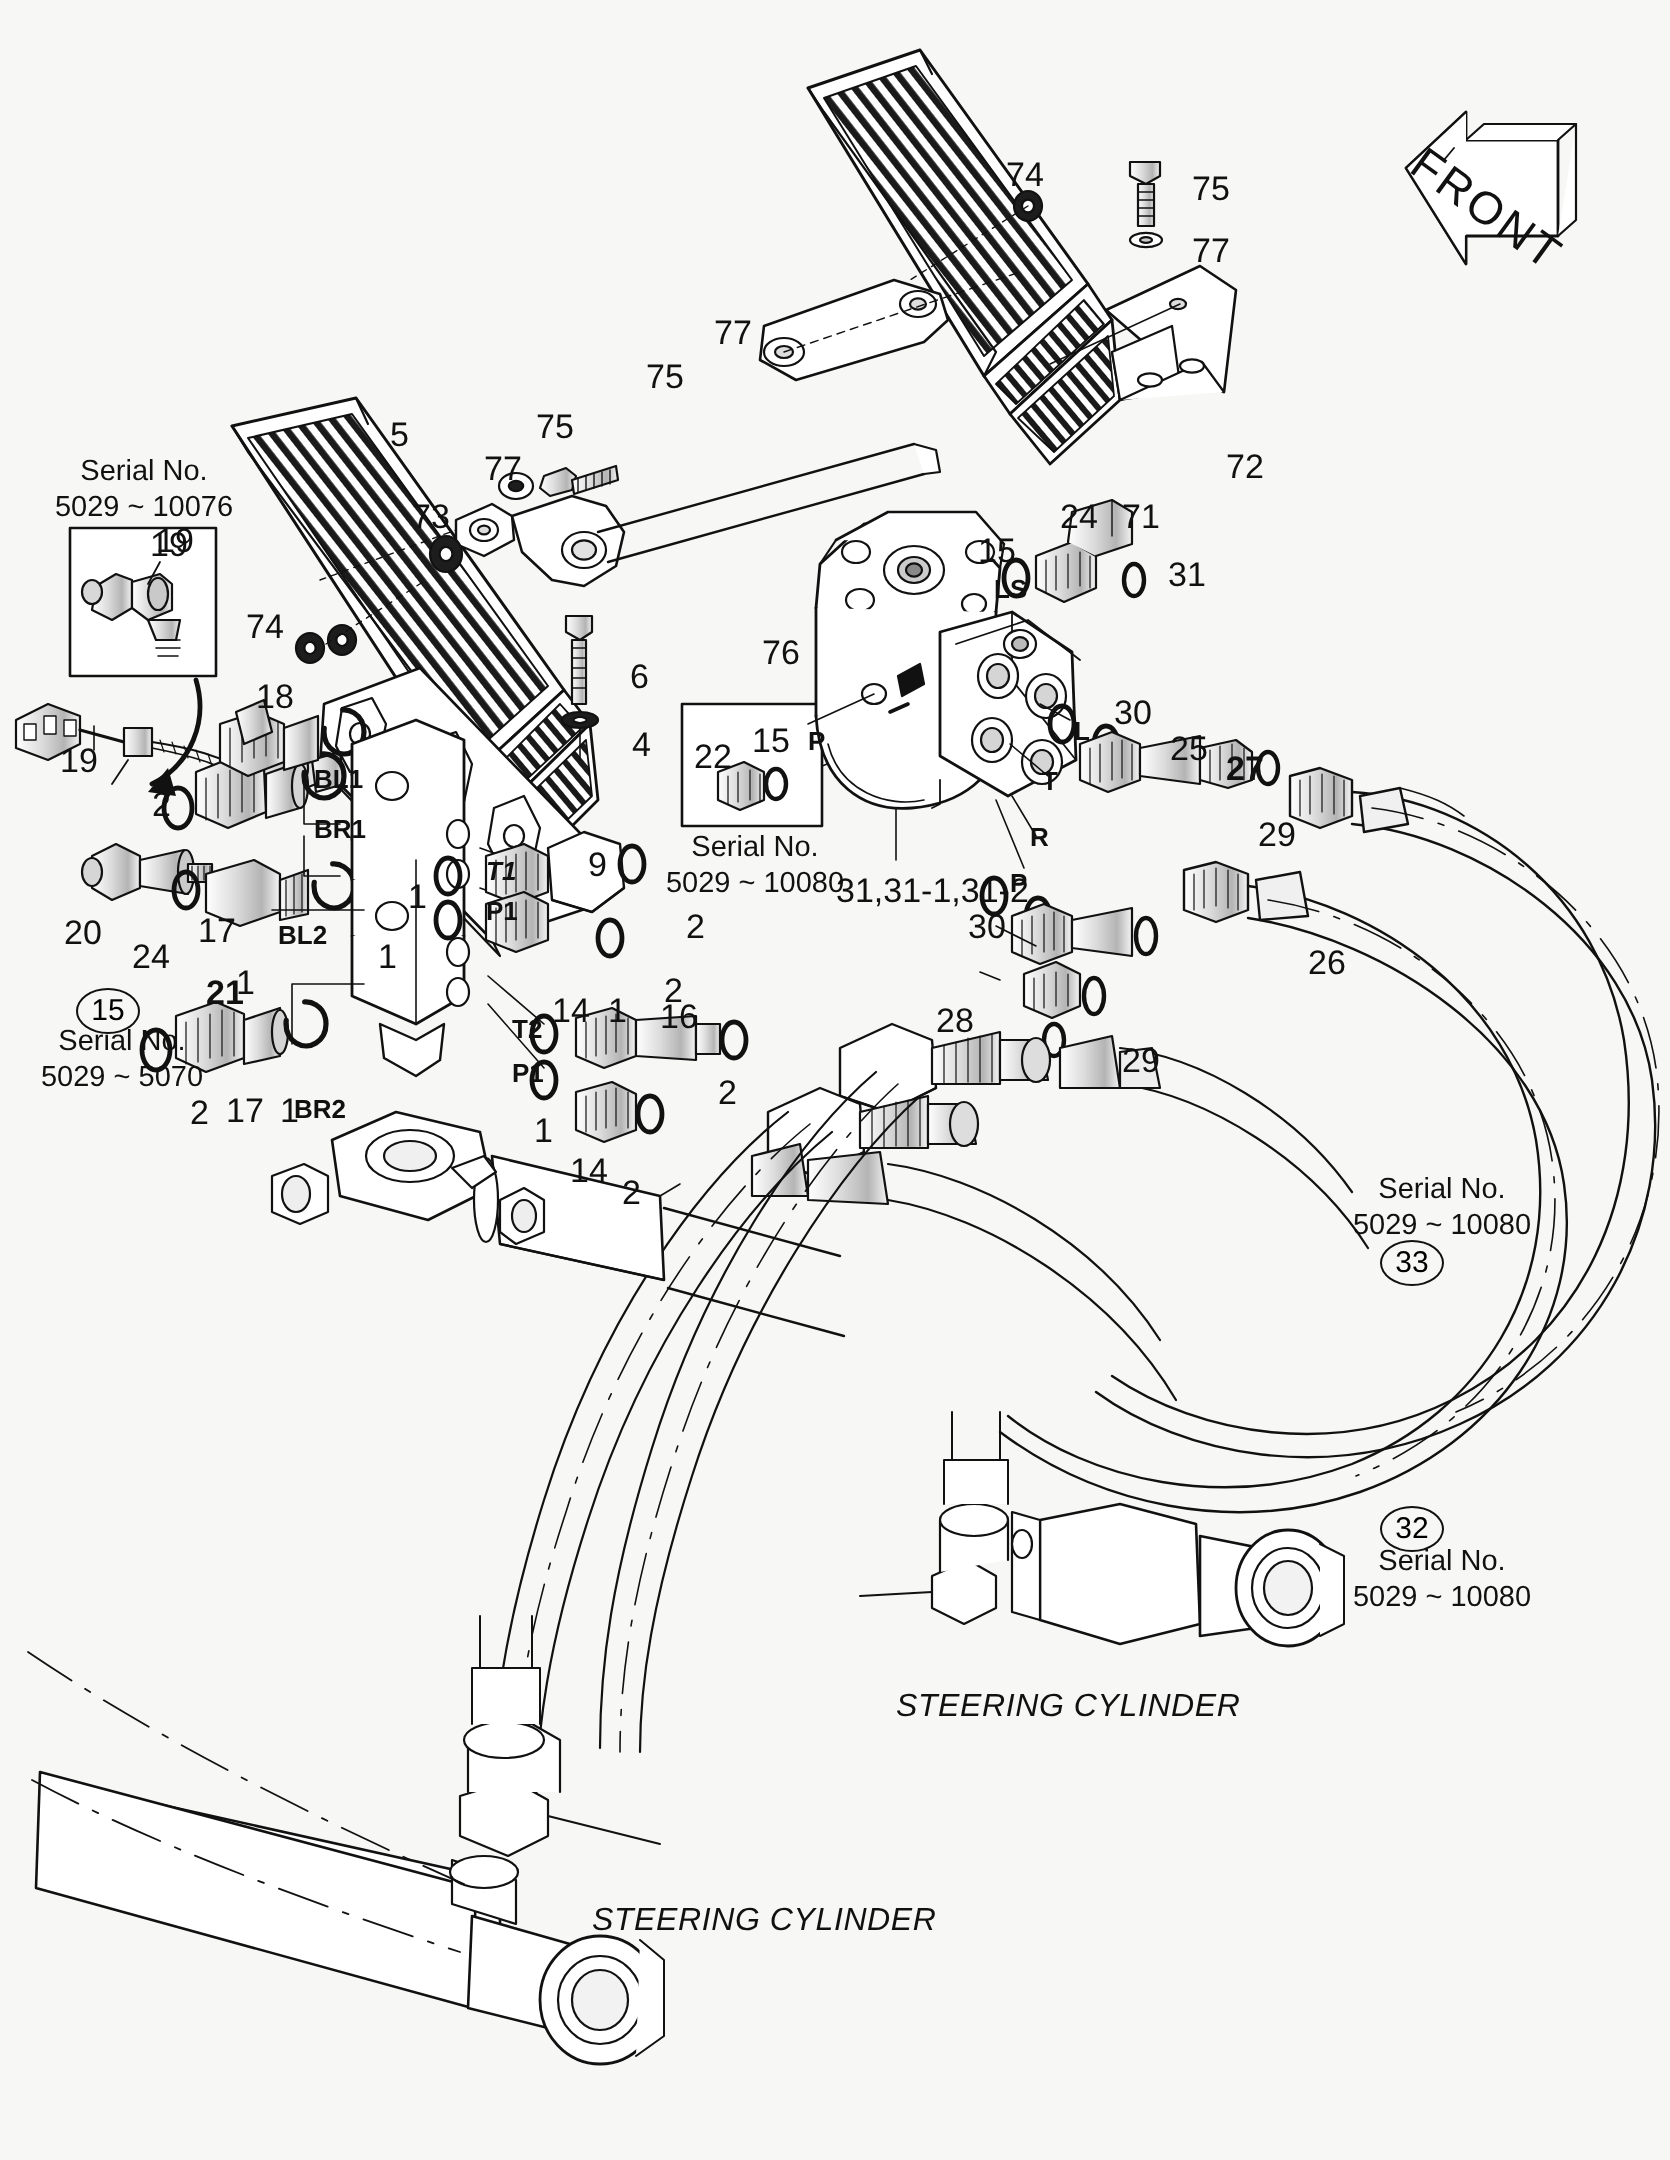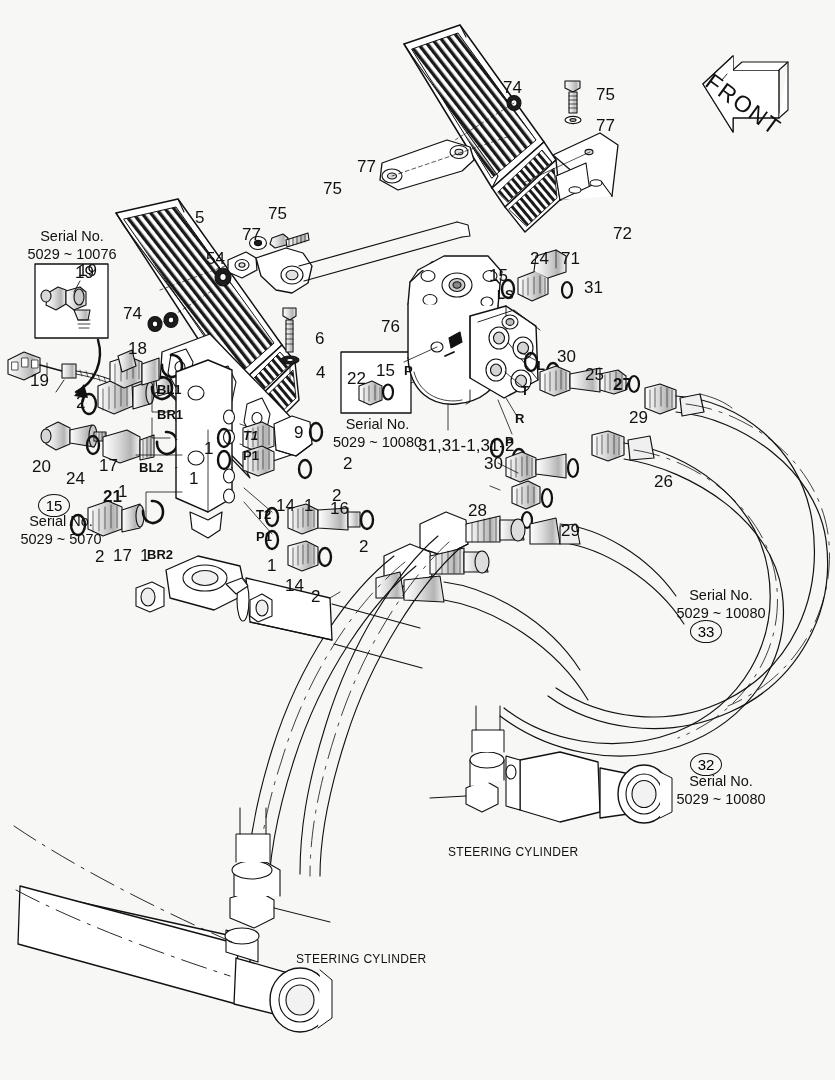--- a/index.html
+++ b/index.html
@@ -4,21 +4,21 @@
 <title>Parts Diagram</title>
 <style>
   html,body{margin:0;padding:0;background:#f7f7f5;}
   body{width:835px;height:1080px;font-family:"Liberation Sans",sans-serif;overflow:hidden;}
   #stage{position:relative;width:835px;height:1080px;background:#f7f7f5;}
   svg#art{position:absolute;left:0;top:0;width:835px;height:1080px;}
   .lbl{position:absolute;color:#111;white-space:nowrap;line-height:1;}
   .num{font-size:17px;font-weight:400;}
   .port{font-size:13px;font-weight:bold;}
   .ser{font-size:14.5px;text-align:center;line-height:1.25;}
-  .cyl{font-size:12px;letter-spacing:.3px;font-weight:400;}
+  .cyl{font-size:16px;letter-spacing:.3px;font-weight:400;font-style:italic;}
   .circnum{position:absolute;width:30px;height:21px;border:1.6px solid #111;border-radius:50%;
            display:flex;align-items:center;justify-content:center;font-size:15px;background:#f7f7f5;}
 </style>
 </head>
 <body>
 
 <div id="stage">
 
 <svg id="art" viewBox="0 0 835 1080">
   <defs>
@@ -523,21 +523,21 @@
       <span class="lbl port" style="left: 497px; top: 288px;">LS</span>
       <span class="lbl port" style="left: 404px; top: 364px;">P</span>
       <span class="lbl port" style="left: 505px; top: 435px;">P</span>
       <span class="lbl port" style="left: 537px; top: 359px;">L</span>
       <span class="lbl port" style="left: 521px; top: 384px;">T</span>
       <span class="lbl port" style="left: 515px; top: 412px;">R</span>
     </div>
 
 <div id="callouts">
       <span class="lbl num" style="left: 195px; top: 209px;">5</span>
-      <span class="lbl num" style="left: 206px; top: 250px;">54</span>
+      <span class="lbl num" style="left: 206px; top: 250px;">73</span>
       <span class="lbl num" style="left: 123px; top: 305px;">74</span>
       <span class="lbl num" style="left: 128px; top: 340px;">18</span>
       <span class="lbl num" style="left: 78px; top: 262px;">19</span>
       <span class="lbl num" style="left: 30px; top: 372px;">19</span>
       <span class="lbl num" style="left: 76px; top: 394px;">2</span>
       <span class="lbl num" style="left: 99px; top: 457px;">17</span>
       <span class="lbl num" style="left: 32px; top: 458px;">20</span>
       <span class="lbl num" style="left: 66px; top: 470px;">24</span>
       <span class="lbl num" style="left: 103px; top: 488px; font-weight: bold;">21</span>
       <span class="lbl num" style="left: 118px; top: 483px;">1</span>

